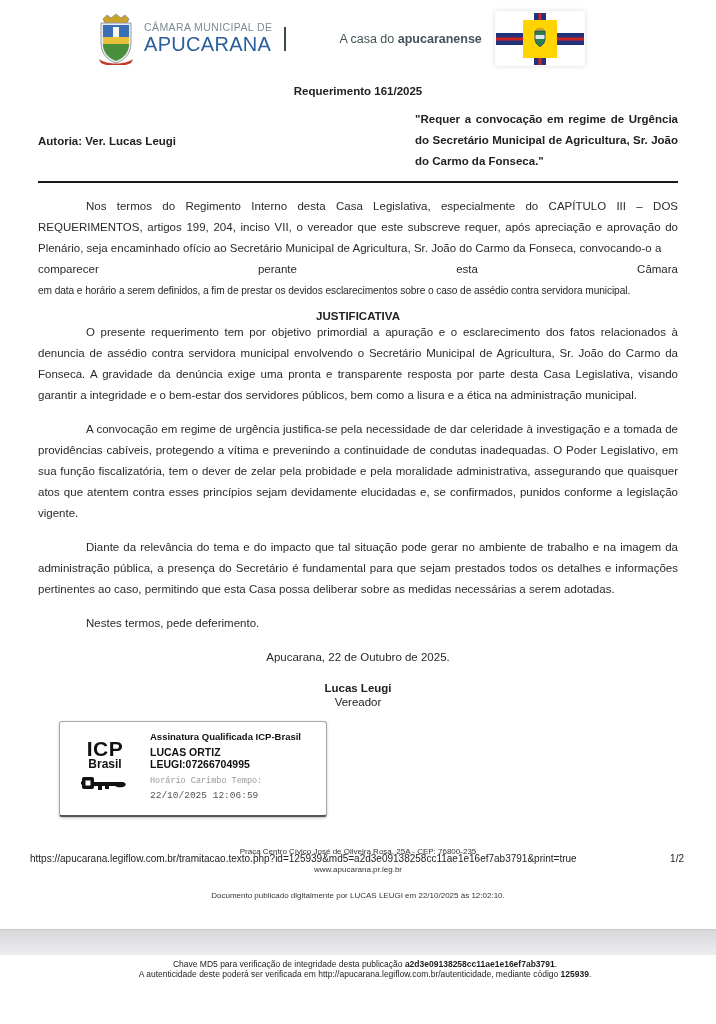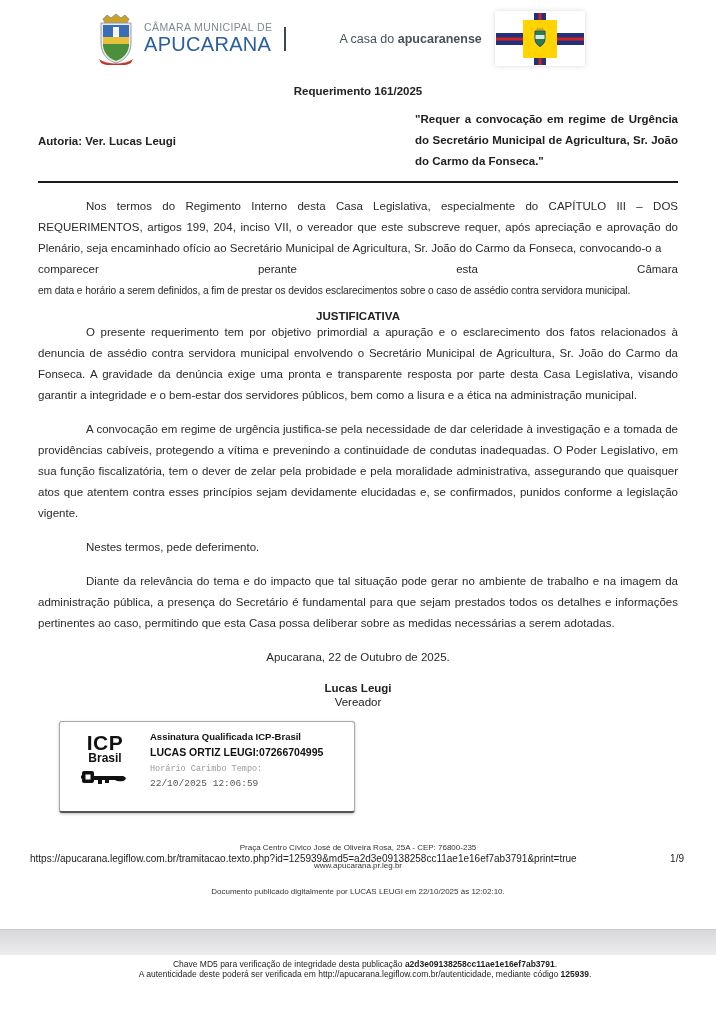--- a/index.html
+++ b/index.html
@@ -69,28 +69,28 @@
   .p-just2 { margin-top: 13px; }
   .p-just3 { margin-top: 13px; }
   .closing { margin-top: 13px; }
   .dateline { text-align: center; font-size: 11.5px; margin-top: 17px; color: #2a2a2a; }
   .signer-name { text-align: center; font-size: 11.5px; font-weight: bold; margin-top: 19px; }
   .signer-role { text-align: center; font-size: 11.5px; margin-top: 2px; }
 
   
   .stamp {
     margin: 13px 0 0 21px;
-    width: 296px;
+    width: 268px;
     border: 1px solid #a8a8a8;
     border-bottom: 2px solid #555;
     border-radius: 3px;
     box-shadow: 0 1px 3px rgba(0,0,0,0.25);
     background: #fff;
     display: flex;
-    padding: 9px 10px 22px 14px;
+    padding: 9px 10px 14px 14px;
     gap: 14px;
     align-items: center;
   }
   .icp-logo { width: 62px; text-align: center; color: #111; }
   .icp-logo .l1 { font-size: 21px; font-weight: bold; line-height: 0.85; letter-spacing: 0.5px; }
   .icp-logo .l2 { font-size: 12px; font-weight: bold; line-height: 1.05; }
   .icp-logo svg { display: block; margin: 3px auto 0; }
   .stamp-text { flex: 1; }
   .stamp-title { font-size: 9.5px; font-weight: bold; color: #111; }
   .stamp-signer { font-size: 10.5px; font-weight: bold; color: #111; margin-top: 4px; }
@@ -163,22 +163,22 @@
 
   <hr class="rule">
 
   <div class="para p-main">Nos termos do Regimento Interno desta Casa Legislativa, especialmente do CAPÍTULO III – DOS REQUERIMENTOS, artigos 199, 204, inciso VII, o vereador que este subscreve requer, após apreciação e aprovação do Plenário, seja encaminhado ofício ao Secretário Municipal de Agricultura, Sr. João do Carmo da Fonseca, convocando-o a</div>
   <div class="spread-line">comparecer perante esta Câmara</div>
   <div class="small-line">em data e horário a serem definidos, a fim de prestar os devidos esclarecimentos sobre o caso de assédio contra servidora municipal.</div>
 
   <div class="sec-title second">JUSTIFICATIVA</div>
   <div class="para p-just1">O presente requerimento tem por objetivo primordial a apuração e o esclarecimento dos fatos relacionados à denuncia de assédio contra servidora municipal envolvendo o Secretário Municipal de Agricultura, Sr. João do Carmo da Fonseca. A gravidade da denúncia exige uma pronta e transparente resposta por parte desta Casa Legislativa, visando garantir a integridade e o bem-estar dos servidores públicos, bem como a lisura e a ética na administração municipal.</div>
   <div class="para p-just2">A convocação em regime de urgência justifica-se pela necessidade de dar celeridade à investigação e a tomada de providências cabíveis, protegendo a vítima e prevenindo a continuidade de condutas inadequadas. O Poder Legislativo, em sua função fiscalizatória, tem o dever de zelar pela probidade e pela moralidade administrativa, assegurando que quaisquer atos que atentem contra esses princípios sejam devidamente elucidadas e, se confirmados, punidos conforme a legislação vigente.</div>
+  <div class="para p-just3">Diante da relevância do tema e do impacto que tal situação pode gerar no ambiente de trabalho e na imagem da administração pública, a presença do Secretário é fundamental para que sejam prestados todos os detalhes e informações pertinentes ao caso, permitindo que esta Casa possa deliberar sobre as medidas necessárias a serem adotadas.</div>
   <div class="para closing">Nestes termos, pede deferimento.</div>
-  <div class="para p-just3">Diante da relevância do tema e do impacto que tal situação pode gerar no ambiente de trabalho e na imagem da administração pública, a presença do Secretário é fundamental para que sejam prestados todos os detalhes e informações pertinentes ao caso, permitindo que esta Casa possa deliberar sobre as medidas necessárias a serem adotadas.</div>
   <div class="dateline">Apucarana, 22 de Outubro de 2025.</div>
   <div class="signer-name">Lucas Leugi</div>
   <div class="signer-role">Vereador</div>
 
   <div class="stamp">
     <div class="icp-logo">
       <div class="l1">ICP</div>
       <div class="l2">Brasil</div>
       <svg width="48" height="18" viewBox="0 0 48 18">
         <rect x="1" y="3" width="12" height="12" rx="2" fill="#111"></rect>
@@ -198,21 +198,21 @@
   </div>
 
   <div class="footer-address">Praça Centro Cívico José de Oliveira Rosa, 25A - CEP: 76800-235</div>
   <div class="footer-site">www.apucarana.pr.leg.br</div>
   <div class="footer-pub">Documento publicado digitalmente por LUCAS LEUGI em 22/10/2025 às 12:02:10.</div>
 
 </div>
 
 <div class="print-bar">
   <span>https://apucarana.legiflow.com.br/tramitacao.texto.php?id=125939&amp;md5=a2d3e09138258cc11ae1e16ef7ab3791&amp;print=true</span>
-  <span>1/9</span>
+  <span>1/2</span>
 </div>
 
 <div class="gray-strip"></div>
 
 <div class="verify">
   <div class="verify-line"><span>Chave MD5 para verificação de integridade desta publicação </span><b>a2d3e09138258cc11ae1e16ef7ab3791</b><span>.</span></div>
   <div class="verify-line"><span>A autenticidade deste poderá ser verificada em http://apucarana.legiflow.com.br/autenticidade, mediante código </span><b>125939</b><span>.</span></div>
 </div>
 
 </body></html>

